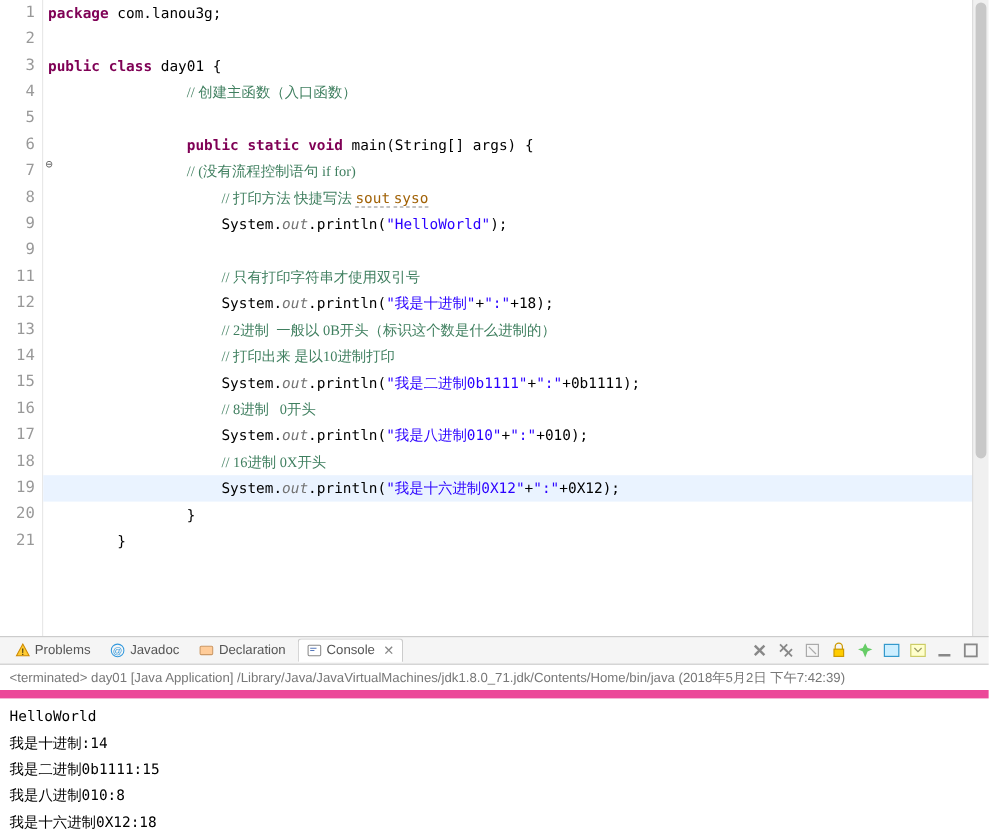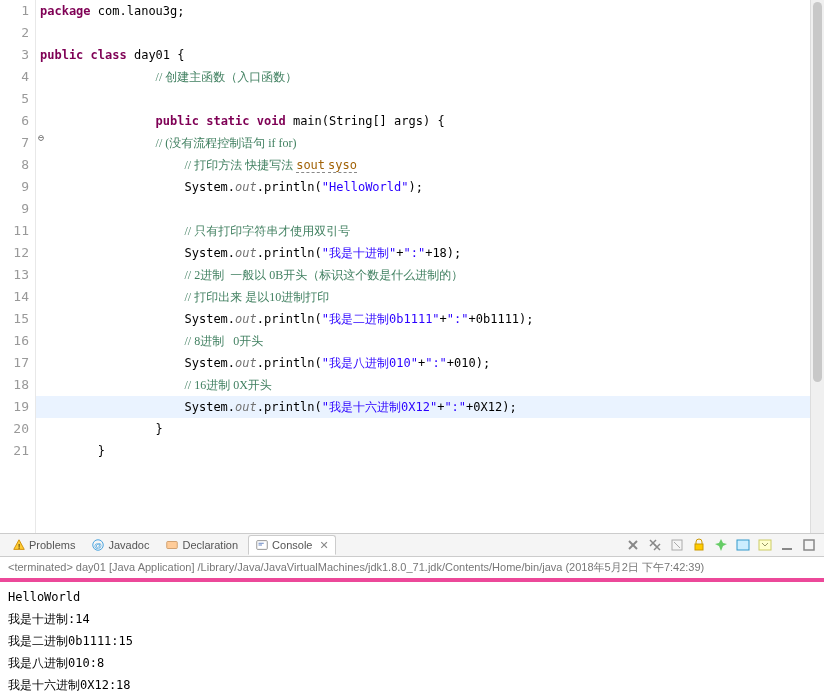--- a/index.html
+++ b/index.html
@@ -94,21 +94,21 @@
 .tab-icon { width: 14px; height: 14px; display: inline-block; }
 .tab-icon svg { width:14px; height:14px; }
 .spacer { flex: 1; }
 .toolbar-btn { width: 18px; height: 18px; display:inline-flex; align-items:center; justify-content:center; }
 .toolbar-btn svg { width:16px; height:16px; }
 .console-status {
   font-family: "Lucida Grande", Arial, sans-serif;
   font-size: 11px;
   color: #777;
   padding: 3px 8px;
-  border-bottom: 4px solid #ec4899;
+  border-bottom: 7px solid #ec4899;
   white-space: nowrap;
   overflow: hidden;
 }
 .console-out {
   padding: 4px 8px;
   font-size: 12px;
   line-height: 22px;
   font-family: Menlo, Monaco, Consolas, monospace;
 }
 </style>

